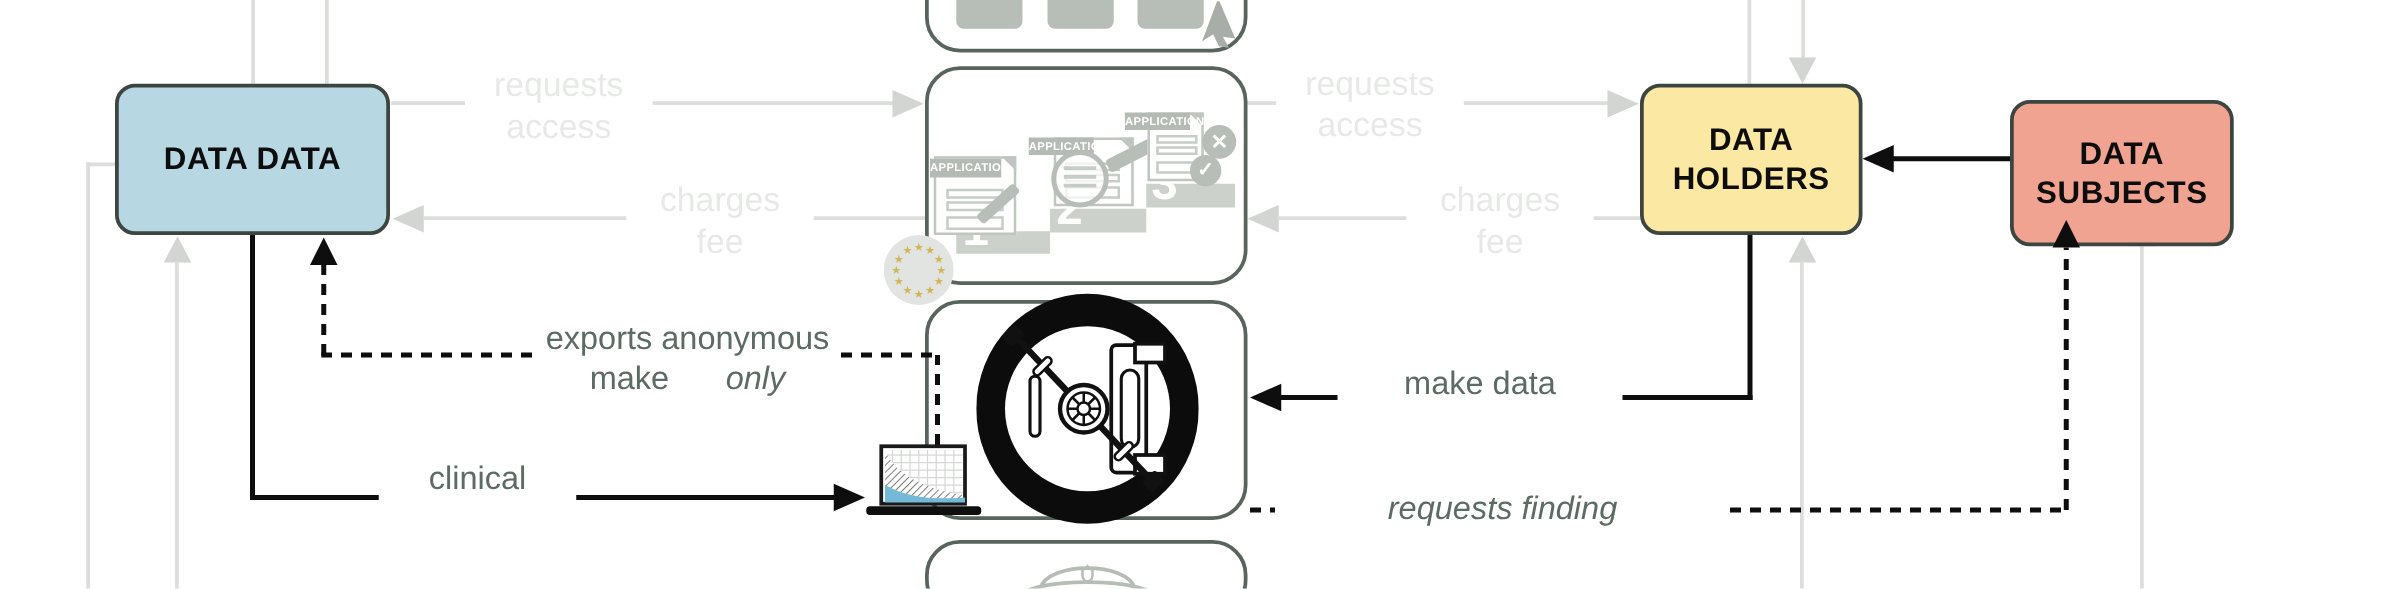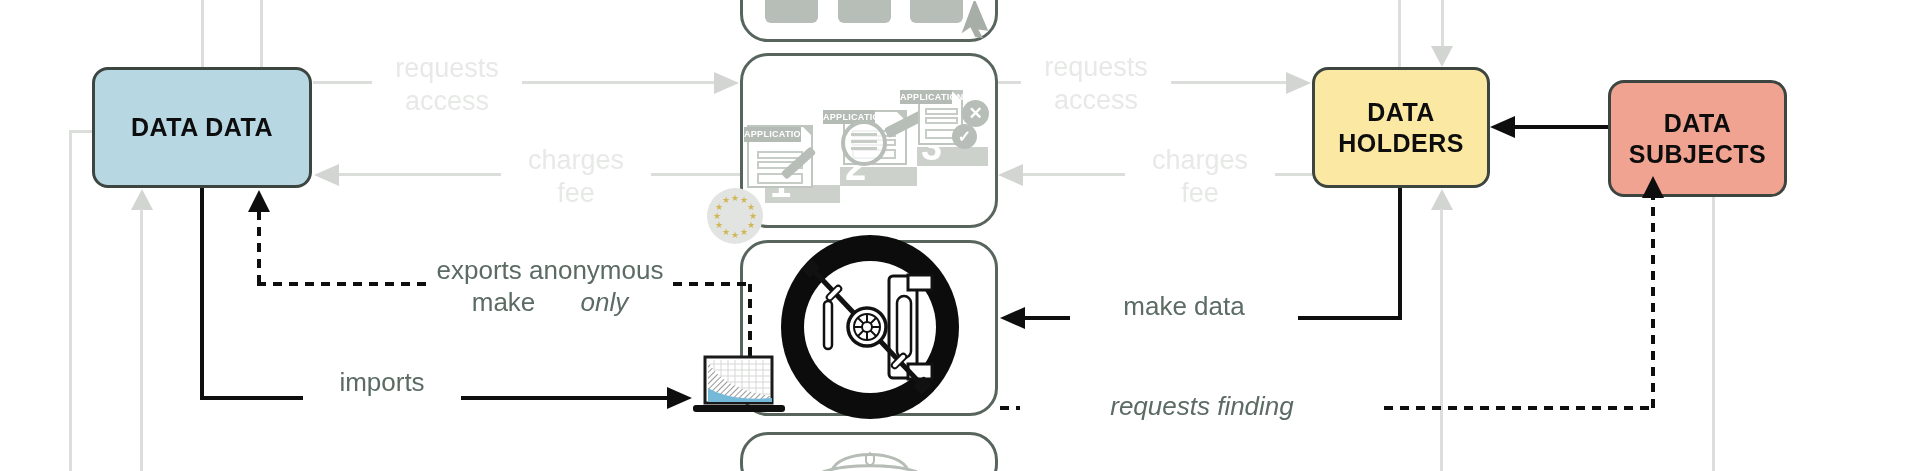--- a/index.html
+++ b/index.html
@@ -232,21 +232,21 @@
 
   <div class="dash-h" style="left:1000px;top:406px;width:655px;"></div>
   <div class="dash-v" style="left:1651px;top:198px;height:210px;"></div>
   <div class="ba-up" style="left:1642px;top:176px;"></div>
 
   <div class="dark-label" style="left:428px;top:254px;width:244px;height:66px;">
     <div>exports anonymous</div>
     <div><span>make </span><i>only</i></div>
   </div>
   <div class="dark-label" style="left:303px;top:366px;width:158px;height:66px;">
-    <div>imports</div>
+    <div>clinical</div>
   </div>
   <div class="dark-label" style="left:1070px;top:290px;width:228px;height:62px;">
     <div>make data</div>
   </div>
   <div class="dark-label" style="left:1020px;top:390px;width:364px;height:62px;font-style:italic;">
     <div>requests finding</div>
   </div>
 
   <svg style="position:absolute;left:691px;top:338px;z-index:8;" width="96" height="76" viewBox="0 0 96 76">
     <defs>

